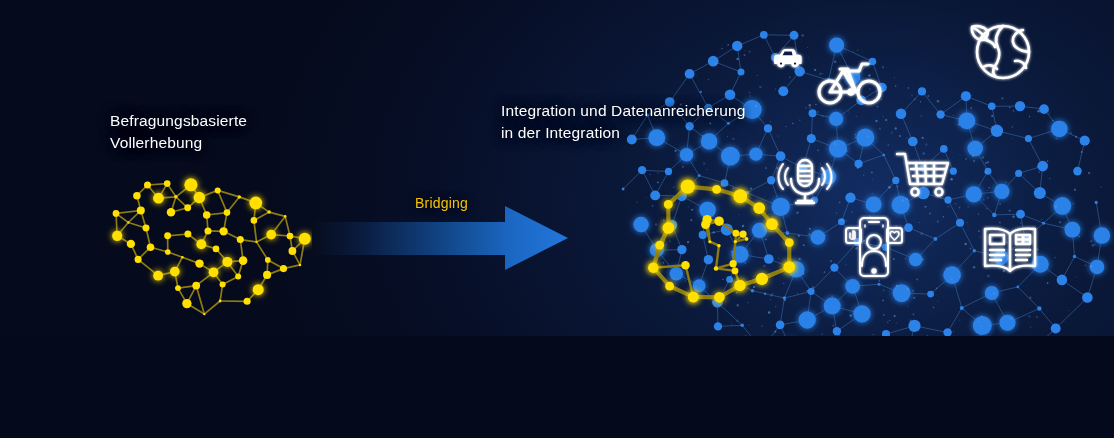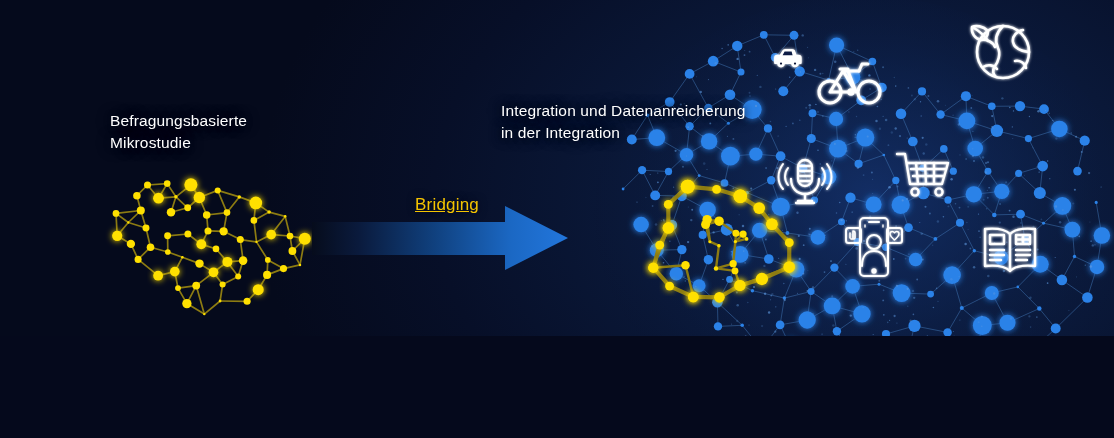--- a/index.html
+++ b/index.html
@@ -23,23 +23,22 @@
     letter-spacing:.15px;
     white-space:pre;
     text-shadow:0 0 6px rgba(3,8,24,.95),0 0 14px rgba(3,8,24,.8);
     pointer-events:none;
   }
   #label-left{left:110px;top:110px;}
   #label-right{left:501px;top:100px;}
 
   #bridging-label{
     position:absolute;left:415px;top:195px;
-    color:#f5c400;font-size:17px;letter-spacing:.2px;
+    color:#f5c400;font-size:14px;letter-spacing:.2px;
     text-shadow:0 0 8px rgba(5,9,28,.9);
-    text-decoration:underline;
   }
 </style>
 </head>
 <body>
 
 <div id="stage">
 
   <svg class="layer" viewBox="0 0 1114 438" xmlns="http://www.w3.org/2000/svg">
     <defs>
       <radialGradient id="blobGlow" cx="52%" cy="46%" r="62%">
@@ -1209,19 +1208,19 @@
     <g transform="translate(983,226)" stroke-width="2.4" filter="url(#tinyGlow)">
       <path d="M27,8 C22,3 12,2 2,3 L2,40 C12,39 22,40 27,45 C32,40 42,39 52,40 L52,3 C42,2 32,3 27,8 Z"></path>
       <path d="M27,8 L27,45"></path>
       <rect x="7" y="9" width="14" height="9"></rect>
       <path d="M7,24 L21,24 M7,29 L21,29 M7,34 L18,34"></path>
       <path d="M33,9 L47,9 L47,18 L33,18 Z M40,9 L40,18 M33,13.5 L47,13.5"></path>
       <path d="M33,24 L47,24 M33,29 L47,29 M33,34 L44,34"></path>
     </g>
   </svg>
 
-  <div class="label" id="label-left"><span>Befragungsbasierte</span><br><span>Mikrostudie</span></div>
+  <div class="label" id="label-left"><span>Befragungsbasierte</span><br><span>Vollerhebung</span></div>
 
   <div class="label" id="label-right"><span>Integration und Datenanreicherung</span><br><span>in der Integration</span></div>
 
   <div id="bridging-label">Bridging</div>
 
 </div>
 
 </body></html>

